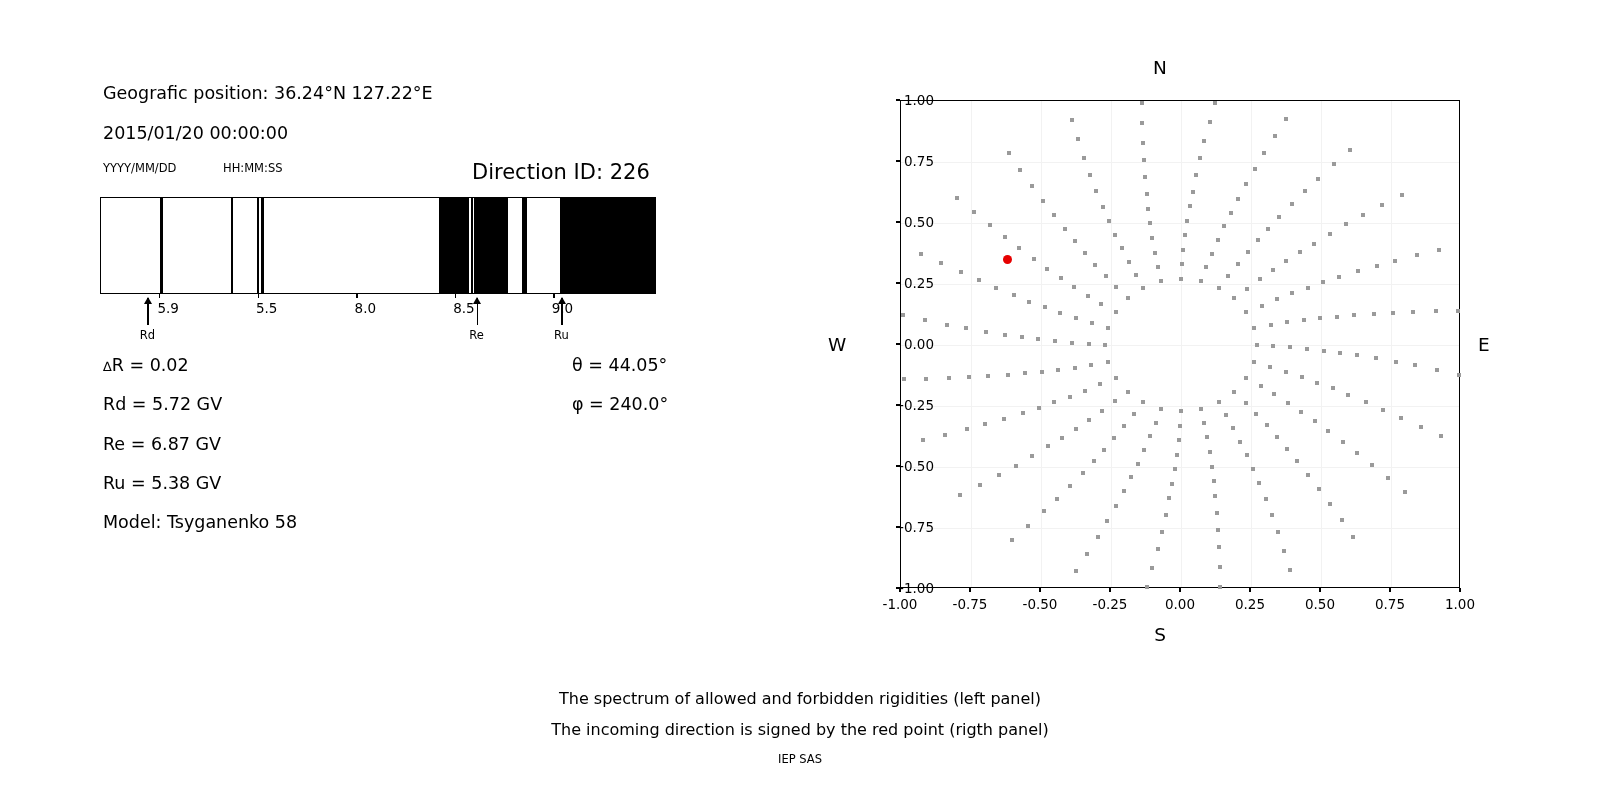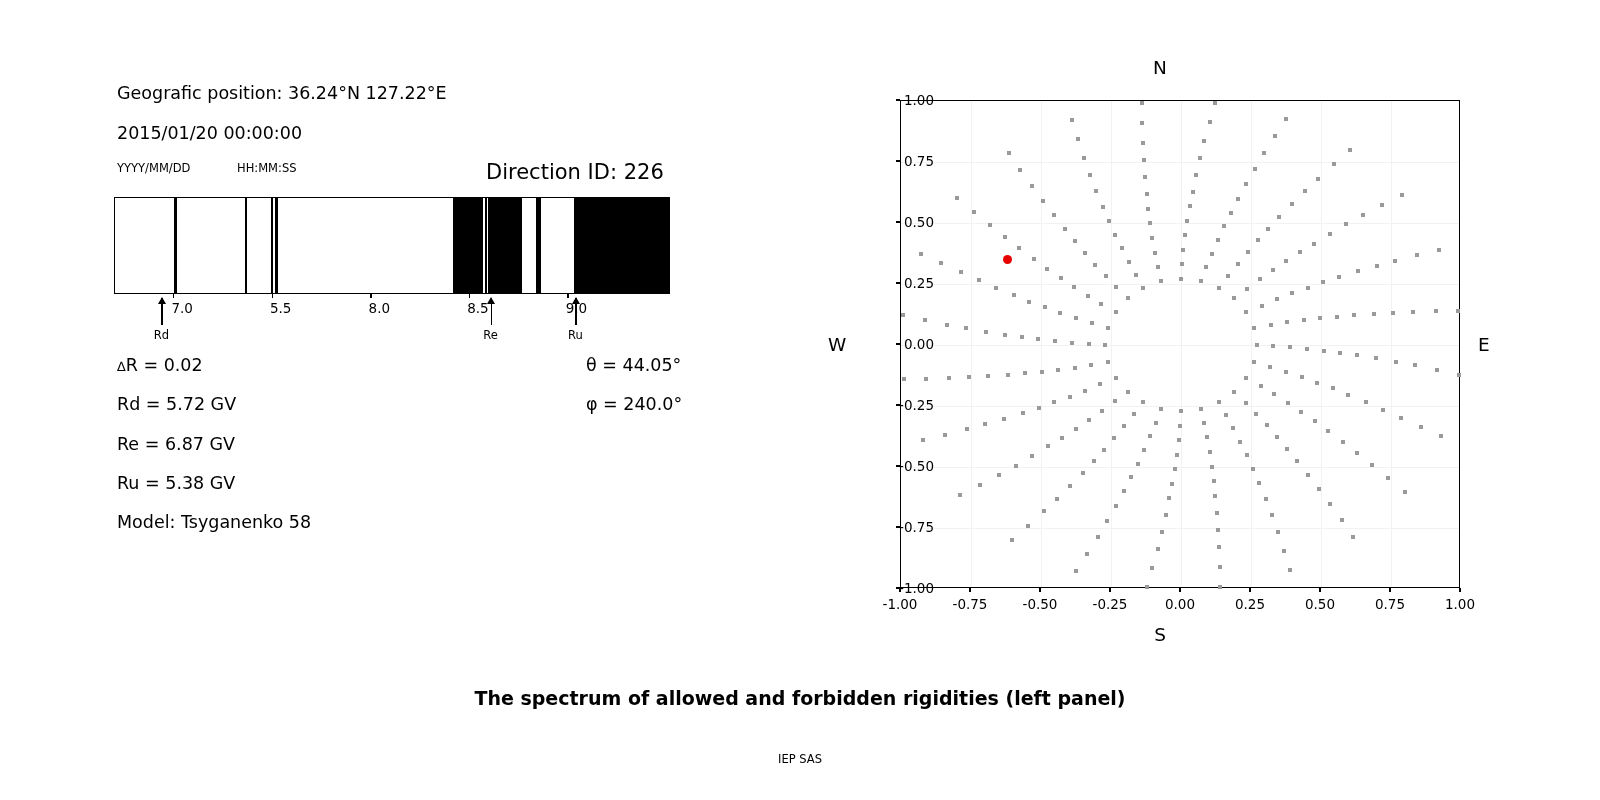--- a/index.html
+++ b/index.html
@@ -4,21 +4,21 @@
 <style>
   html,body{margin:0;padding:0;}
   body{
     width:1600px;height:800px;background:#ffffff;
     font-family:"DejaVu Sans","Liberation Sans",sans-serif;
     color:#000000;position:relative;overflow:hidden;
   }
   .abs{position:absolute;}
 
   
-  #left-panel{position:absolute;left:18px;top:0;width:760px;height:660px;}
+  #left-panel{position:absolute;left:4px;top:0;width:760px;height:660px;}
 
   .hdr-geo{left:99px;top:83px;font-size:17.5px;white-space:nowrap;}
   .hdr-datetime{left:99px;top:123px;font-size:17.5px;white-space:nowrap;}
   .hdr-fmt-date{left:99px;top:161px;font-size:11.5px;white-space:nowrap;}
   .hdr-fmt-time{left:219px;top:161px;font-size:11.5px;white-space:nowrap;}
   .hdr-dirid{left:468px;top:160px;font-size:21px;white-space:nowrap;}
 
   
   #spectrum-bar{
     left:96px;top:197px;width:556px;height:97px;
@@ -78,21 +78,21 @@
   .ytickmark{position:absolute;width:4px;height:1.25px;background:#000;}
   .xtick{position:absolute;font-size:13.5px;transform:translateX(-50%);white-space:nowrap;}
   .xtickmark{position:absolute;width:1.25px;height:4px;background:#000;}
 
   .compass{position:absolute;font-size:18.5px;white-space:nowrap;}
 
   
   #caption{
     position:absolute;left:0;top:683px;width:1600px;text-align:center;
   }
-  #caption .cap-line{font-size:19px;line-height:31px;font-weight:bold;}
+  #caption .cap-line{font-size:16px;line-height:31px;}
   #footer{
     position:absolute;left:0;top:752px;width:1600px;text-align:center;
     font-size:11.5px;
   }
 </style>
 </head>
 <body>
 
 <div id="left-panel">
 
@@ -113,21 +113,21 @@
       <div class="band" style="left: 160.294px; width: 2.95745px;"></div>
       <div class="band" style="left: 338.135px; width: 29.5745px;"></div>
       <div class="band" style="left: 370.272px; width: 1.6px;"></div>
       <div class="band" style="left: 373.427px; width: 33.7149px;"></div>
       <div class="band" style="left: 421.14px; width: 5.12624px;"></div>
       <div class="band" style="left: 459.39px; width: 96.6099px;"></div>
     </div>
 
   <div class="abs" id="spectrum-axis">
       <div class="tickmark" style="left: 59.1489px;"></div>
-      <div class="ticklabel" style="left: 68.1489px;">7.0</div>
+      <div class="ticklabel" style="left: 68.1489px;">5.9</div>
       <div class="tickmark" style="left: 157.73px;"></div>
       <div class="ticklabel" style="left: 166.73px;">5.5</div>
       <div class="tickmark" style="left: 256.312px;"></div>
       <div class="ticklabel" style="left: 265.312px;">8.0</div>
       <div class="tickmark" style="left: 354.894px;"></div>
       <div class="ticklabel" style="left: 363.894px;">8.5</div>
       <div class="tickmark" style="left: 453.475px;"></div>
       <div class="ticklabel" style="left: 462.475px;">9.0</div>
     </div>
 
@@ -519,14 +519,15 @@
       <div class="xtick" style="left: 500px; top: 556px;">0.50</div>
       <div class="xtickmark" style="left: 569.4px; top: 548px;"></div>
       <div class="xtick" style="left: 570px; top: 556px;">0.75</div>
       <div class="xtickmark" style="left: 639.4px; top: 548px;"></div>
       <div class="xtick" style="left: 640px; top: 556px;">1.00</div>
     </div>
 </div>
 
 <div id="caption">
   <div class="cap-line">The spectrum of allowed and forbidden rigidities (left panel)</div>
+  <div class="cap-line">The incoming direction is signed by the red point (rigth panel)</div>
 </div>
 <div id="footer">IEP SAS</div>
 
 </body></html>

